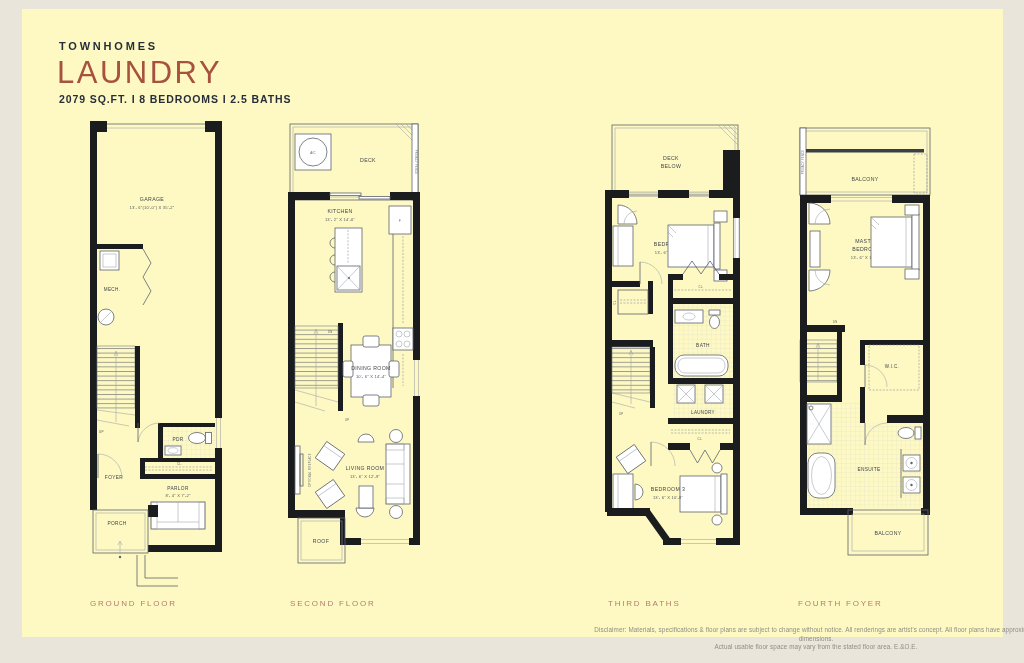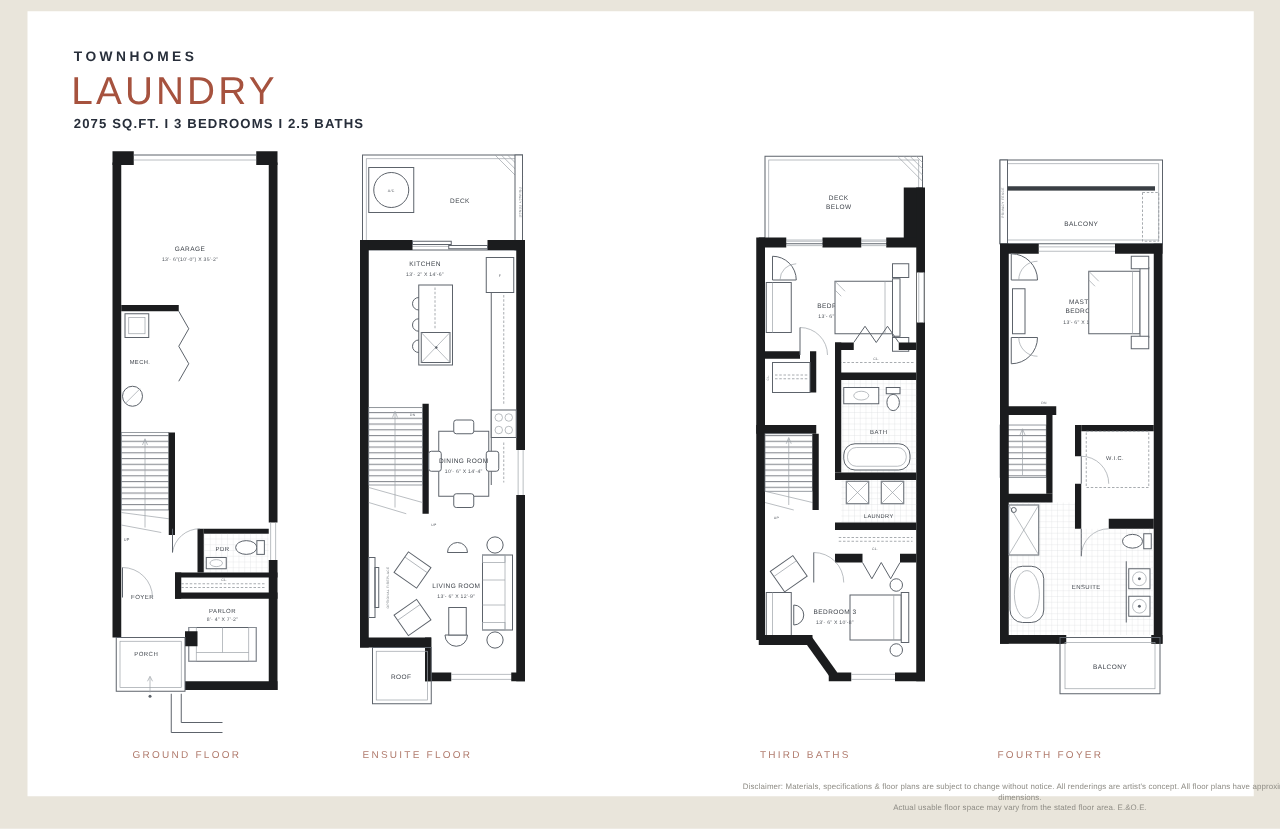--- a/index.html
+++ b/index.html
@@ -1,18 +1,18 @@
 <!DOCTYPE html>
 <html><head>
 <meta charset="utf-8">
 <style>
   html,body{margin:0;padding:0;}
   body{width:1024px;height:663px;background:#E9E5DB;position:relative;
        font-family:"Liberation Sans",sans-serif;overflow:hidden;}
-  .sheet{position:absolute;left:22px;top:9px;width:981px;height:628px;background:#ffffff;}
+  .sheet{position:absolute;left:22px;top:9px;width:981px;height:628px;background:#fef9c3;}
   .abs{position:absolute;}
   .kicker{left:37px;top:31px;font-size:11px;font-weight:700;letter-spacing:2.8px;color:#272E3A;}
   .model{left:35px;top:46px;font-size:31px;font-weight:400;letter-spacing:2.5px;color:#A6523E;}
   .specs{left:37px;top:84px;font-size:10.5px;font-weight:700;letter-spacing:0.9px;color:#272E3A;}
   .caption{top:590px;font-size:8px;font-weight:500;letter-spacing:1.8px;color:#B17C6E;}
   .disclaimer{left:564px;top:617px;width:460px;text-align:center;font-size:6.3px;
               line-height:8.5px;color:#8F8D86;letter-spacing:.1px;}
   svg{position:absolute;overflow:visible;}
   svg text{font-family:"Liberation Sans",sans-serif;fill:#41464D;}
   .w{fill:#1B1C1E;}
@@ -25,21 +25,21 @@
   .sm{font-size:3.1px;letter-spacing:.2px;fill:#53585F;}
   .vt{font-size:2.6px;letter-spacing:.3px;fill:#6A7076;text-anchor:middle;}
 </style>
 </head>
 <body>
 
 <div class="sheet">
 
   <div class="abs kicker">TOWNHOMES</div>
   <div class="abs model">LAUNDRY</div>
-  <div class="abs specs">2075 SQ.FT. I 3 BEDROOMS I 2.5 BATHS</div>
+  <div class="abs specs">2079 SQ.FT. I 8 BEDROOMS I 2.5 BATHS</div>
 
   <svg style="left:63px;top:109px;" width="145" height="477" viewBox="0 0 145 477">
     <defs>
       <pattern id="tr1" width="6" height="4.6" patternUnits="userSpaceOnUse">
           <line x1="0" y1="0.5" x2="6" y2="0.5" stroke="#6C7178" stroke-width="0.7"></line>
         </pattern>
       <pattern id="ti1" width="4.6" height="4.6" patternUnits="userSpaceOnUse">
           <path d="M4.6 0H0V4.6" fill="none" stroke="#C8CCD1" stroke-width="0.45"></path>
         </pattern>
     </defs>
@@ -454,22 +454,22 @@
     <g>
       <rect class="w" x="5" y="390" width="50" height="7"></rect>
       <rect class="w" x="50" y="390" width="8" height="7"></rect>
         <rect class="w" x="126" y="390" width="9" height="7"></rect>
       <rect class="ln" x="53" y="392" width="80" height="45"></rect>
       <rect class="lt" x="57" y="396" width="72" height="37"></rect>
     </g>
     <text class="rm" x="93" y="417">BALCONY</text>
   </svg>
 
-  <div class="abs caption" style="left:84px;">GROUND FLOOR</div>
-  <div class="abs caption" style="left:268px;">ENSUITE FLOOR</div>
+  <div class="abs caption" style="left:68px;">GROUND FLOOR</div>
+  <div class="abs caption" style="left:268px;">SECOND FLOOR</div>
   <div class="abs caption" style="left:586px;">THIRD BATHS</div>
   <div class="abs caption" style="left:776px;">FOURTH FOYER</div>
 
   <div class="abs disclaimer">
     <div>Disclaimer: Materials, specifications &amp; floor plans are subject to change without notice. All renderings are artist's concept. All floor plans have approximate dimensions.</div>
     <div>Actual usable floor space may vary from the stated floor area. E.&amp;O.E.</div>
   </div>
 
 </div>
 

